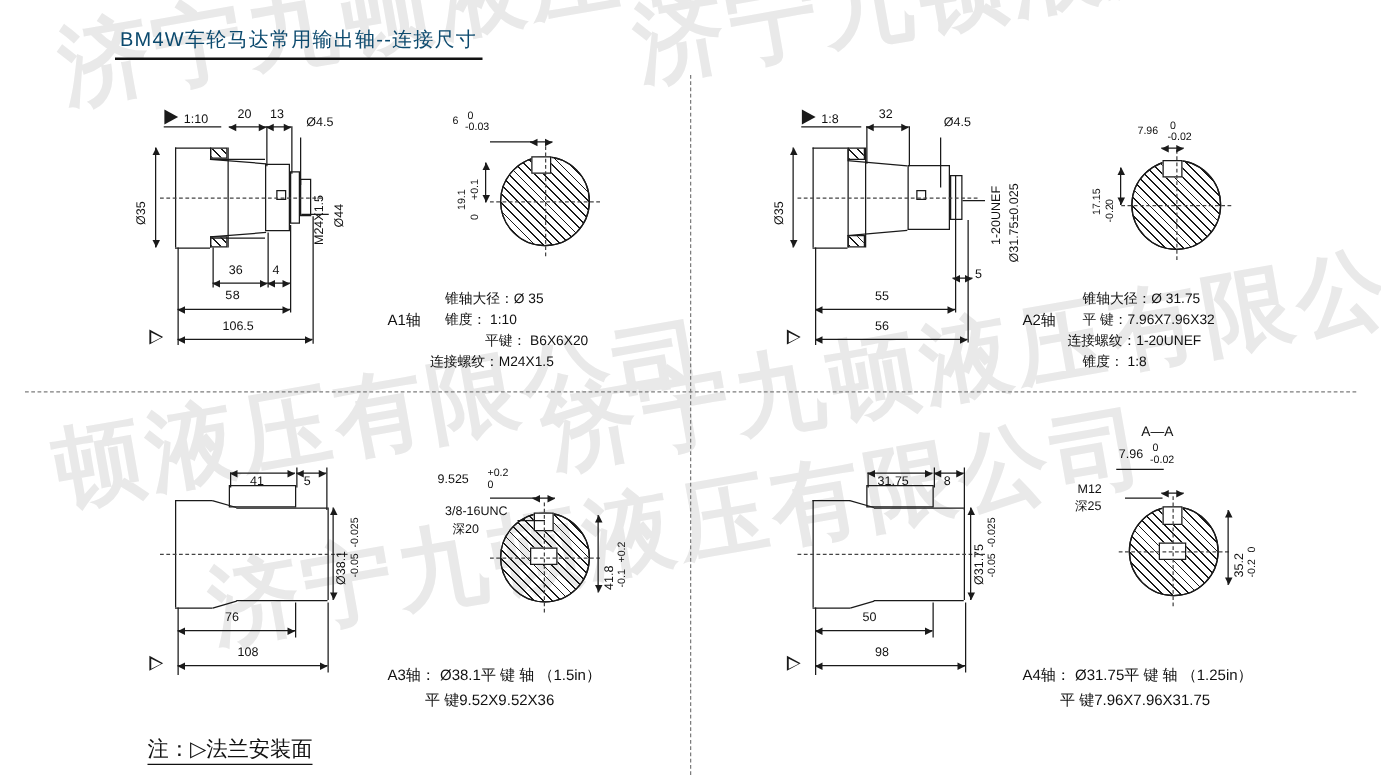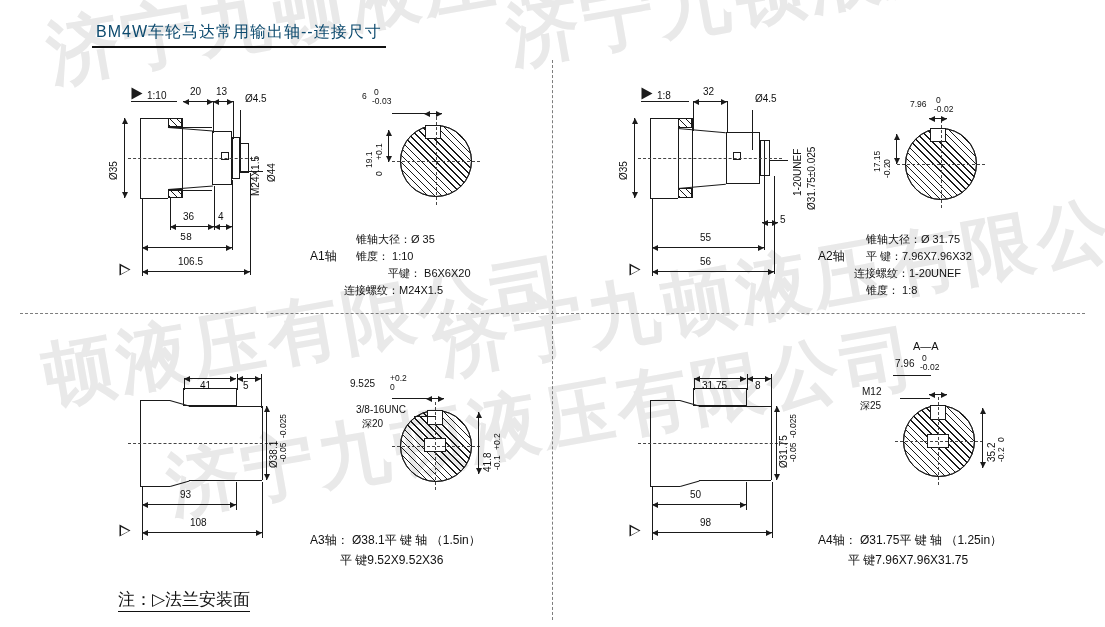--- a/index.html
+++ b/index.html
@@ -242,21 +242,21 @@
   <div class="ln vl" style="left:184px;top:378px;height:12px;"></div>
   <div class="ln vl" style="left:237px;top:374px;height:16px;"></div>
   <div class="ln vl" style="left:261px;top:374px;height:34px;"></div>
 
   <div class="vtxt s" style="left:268px;top:468px;">Ø38.1</div>
   <div class="vtxt xs" style="left:278px;top:438px;">-0.025</div>
   <div class="vtxt xs" style="left:278px;top:462px;">-0.05</div>
   <div class="vdim" style="left:266px;top:406px;height:74px;"></div>
 
   <div class="dim" style="left:142px;top:504px;width:94px;"></div>
-  <div class="txt s" style="left:180px;top:489px;">93</div>
+  <div class="txt s" style="left:180px;top:489px;">76</div>
   <div class="dim" style="left:142px;top:532px;width:120px;"></div>
   <div class="txt s" style="left:190px;top:517px;">108</div>
   <div class="ln vl" style="left:142px;top:486px;height:54px;"></div>
   <div class="ln vl" style="left:236px;top:482px;height:28px;"></div>
   <div class="ln vl" style="left:262px;top:482px;height:56px;"></div>
   <div class="tri-out" style="left:119px;top:525px;transform:rotate(90deg);"></div>
   <div class="tri-in" style="left:121px;top:527px;transform:rotate(90deg);"></div>
 
   <div class="circ" style="left:400px;top:410px;width:72px;height:72px;"></div>
   <div class="circ hatch" style="left:400px;top:410px;width:72px;height:72px;border:none;

